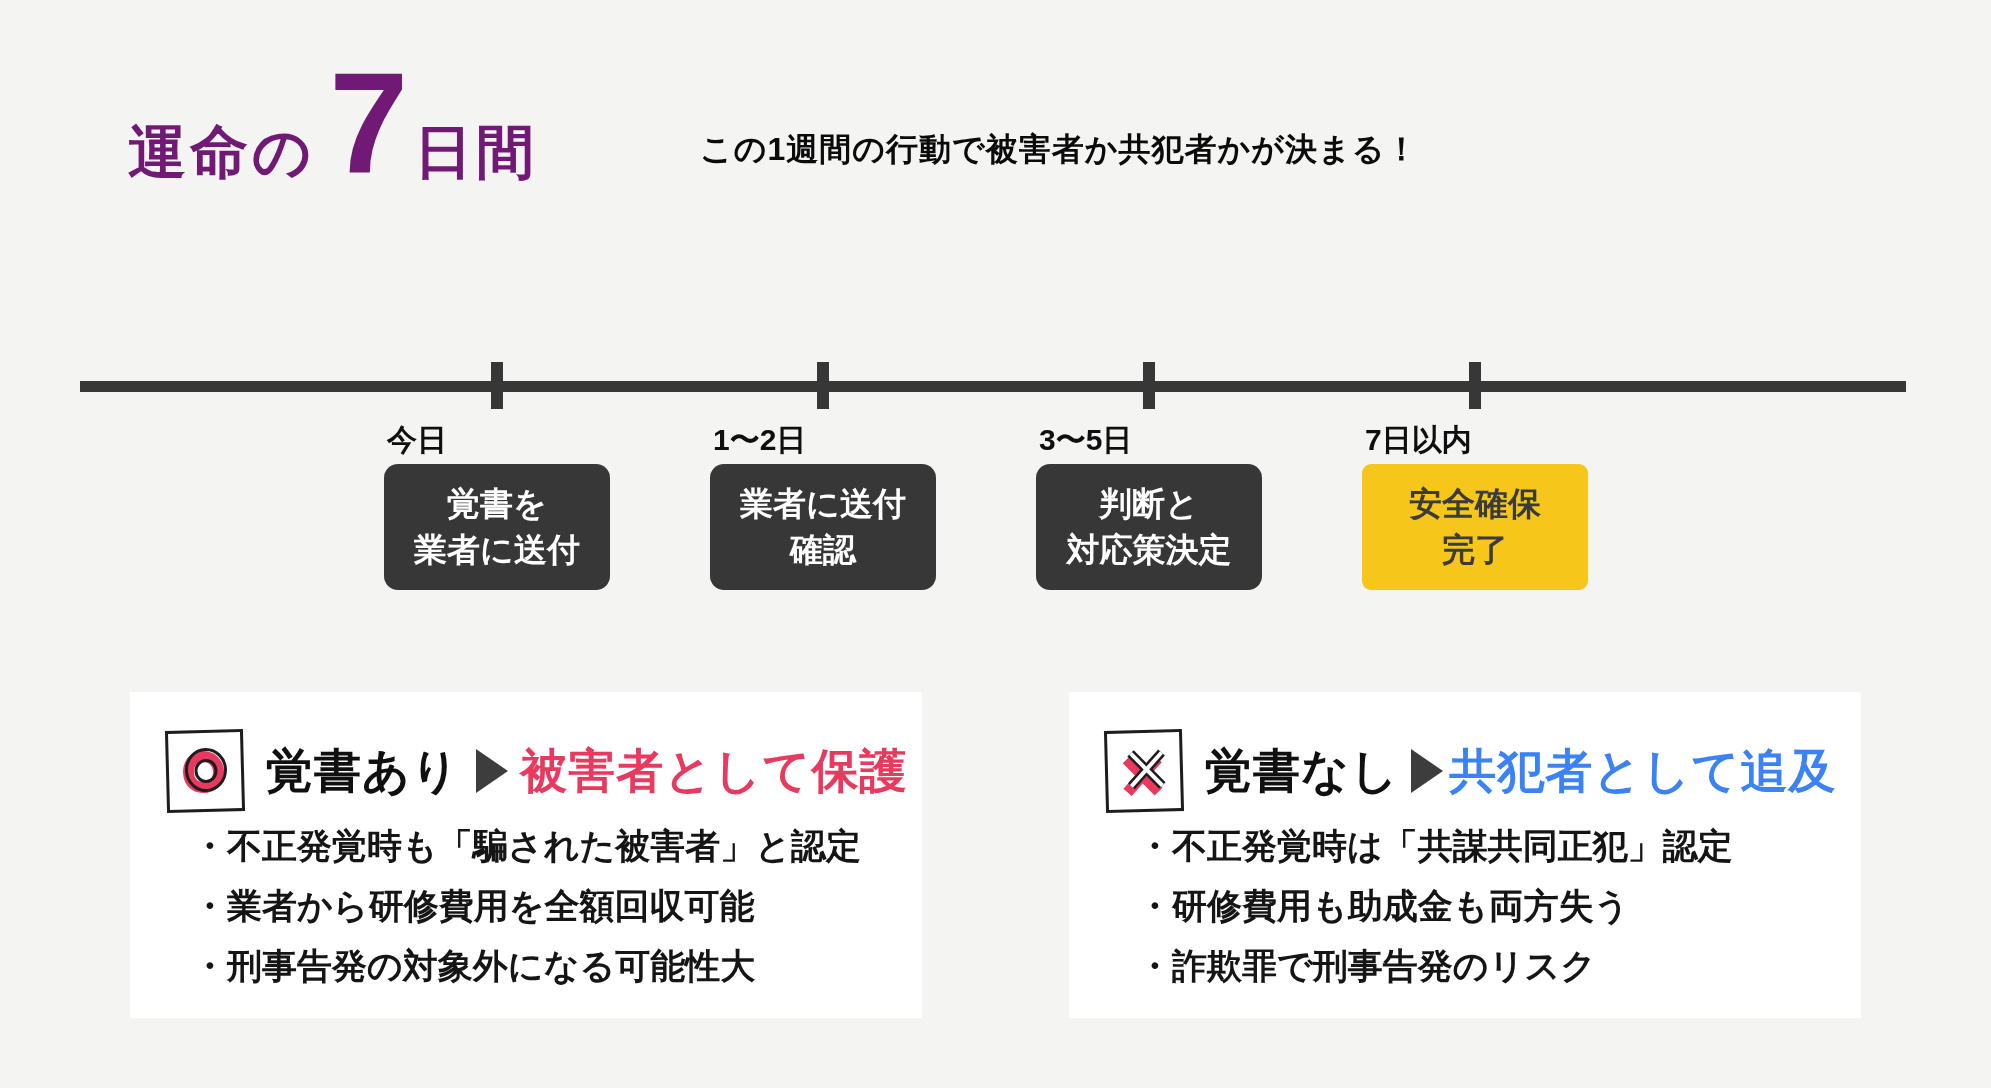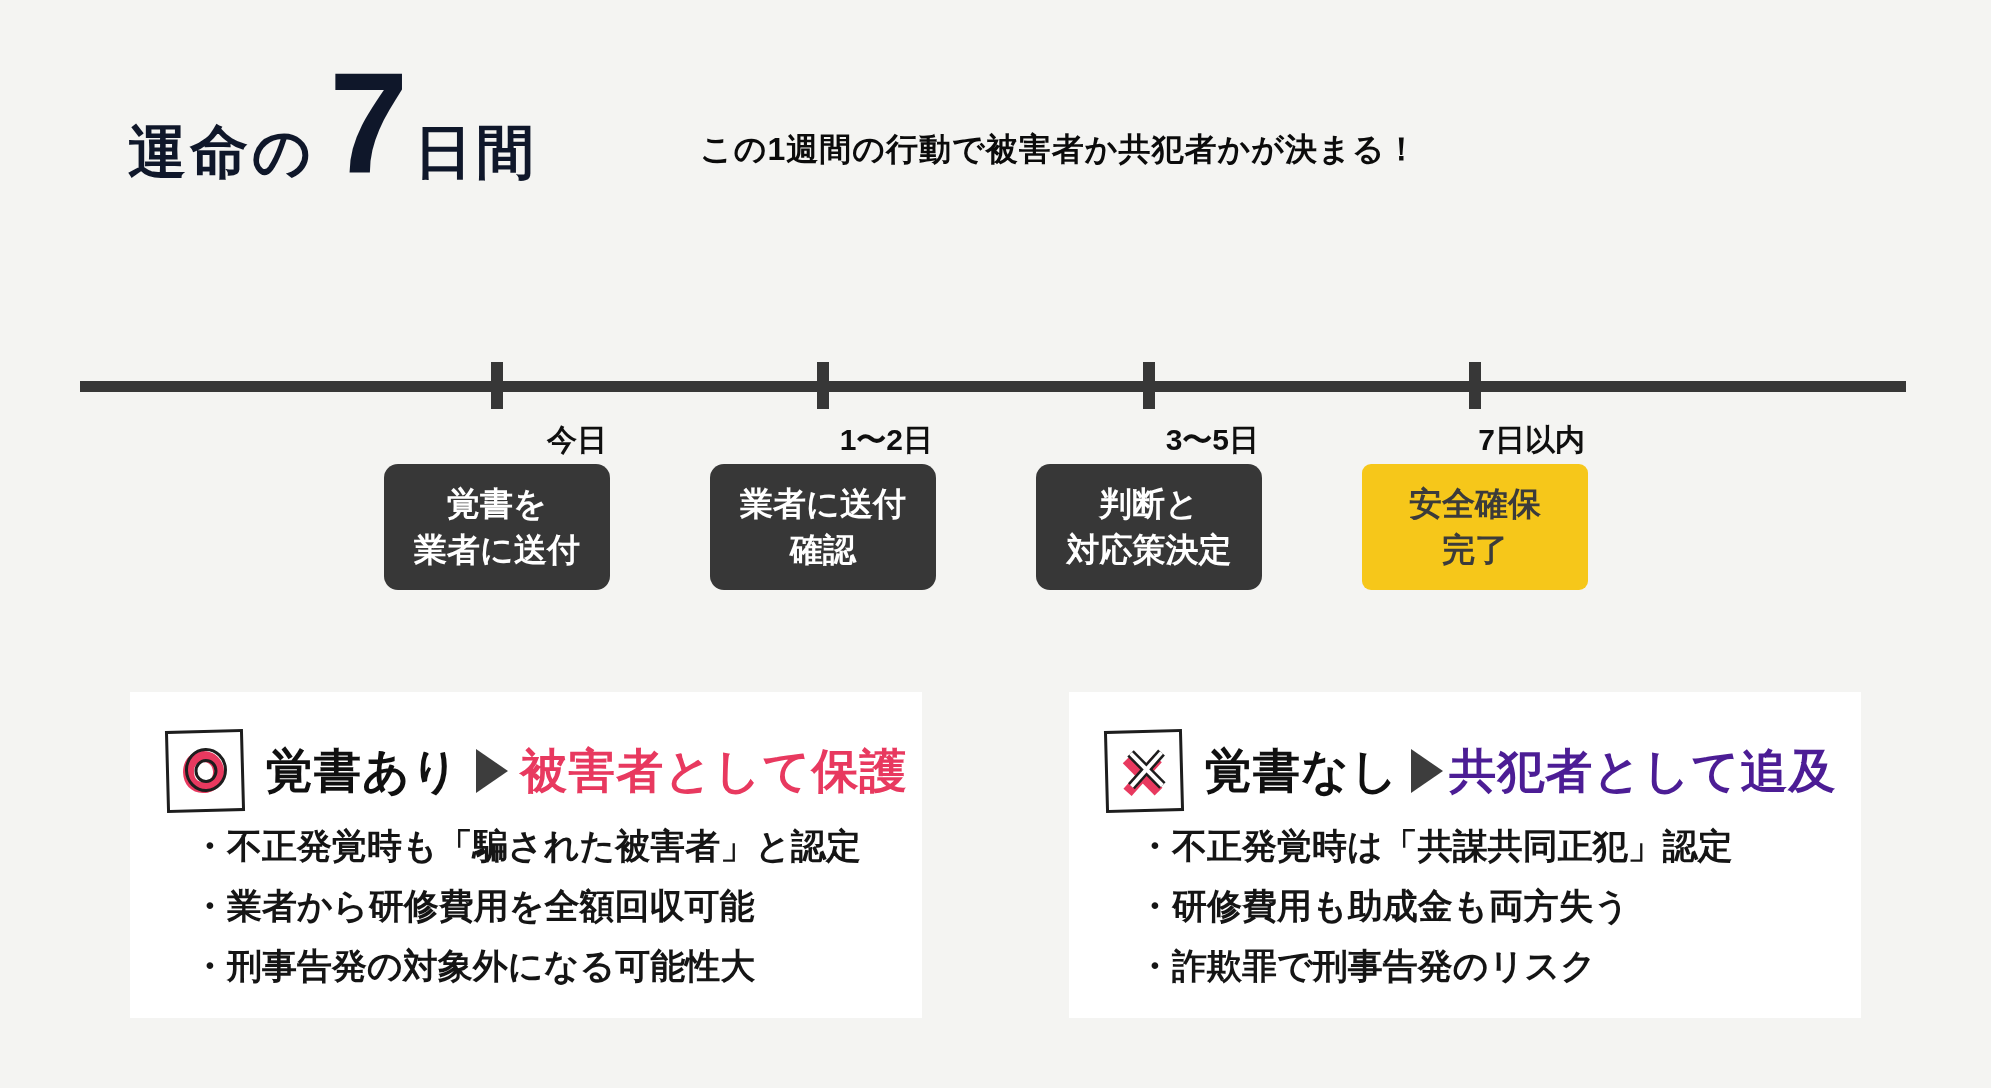--- a/index.html
+++ b/index.html
@@ -1,45 +1,45 @@
 <!DOCTYPE html>
 <html><head>
 <meta charset="utf-8">
 <style>
   html,body{margin:0;padding:0;}
   body{font-family:"Liberation Sans","DejaVu Sans",sans-serif;background:#e9e9e7;}
   .canvas{position:relative;width:1991px;height:1088px;background:#f4f4f2;overflow:hidden;}
 
   
-  .title-group{position:absolute;left:128px;top:52px;display:flex;align-items:baseline;color:#0f172a;}
+  .title-group{position:absolute;left:128px;top:52px;display:flex;align-items:baseline;color:#701a75;}
   .title-prefix,.title-suffix{font-size:58px;font-weight:800;letter-spacing:4px;}
   .title-number{font-size:142px;font-weight:800;line-height:1;margin:0 6px 0 14px;letter-spacing:0;}
   .headline{position:absolute;left:700px;top:128px;width:1060px;font-size:32px;font-weight:900;color:#0b0b0b;letter-spacing:1px;white-space:nowrap;}
 
   
   .tl-line{position:absolute;left:80px;top:381px;width:1826px;height:11px;background:#373737;}
   .tl-tick{position:absolute;top:362px;width:12px;height:47px;background:#373737;}
-  .tl-label{position:absolute;top:420px;width:220px;text-align:right;font-size:30px;font-weight:800;color:#0f0f0f;}
+  .tl-label{position:absolute;top:420px;width:220px;text-align:left;font-size:30px;font-weight:800;color:#0f0f0f;}
   .step-box{position:absolute;top:464px;width:226px;height:126px;border-radius:14px;background:#373737;color:#ffffff;
             display:flex;flex-direction:column;align-items:center;justify-content:center;line-height:46px;
             font-size:33px;font-weight:600;text-align:center;}
   .step-box.highlight{background:#f6c71a;color:#3b3b3b;font-weight:700;border-radius:9px;}
 
   
   .card{position:absolute;top:692px;width:792px;height:326px;background:#ffffff;}
   .card-left{left:130px;}
   .card-right{left:1069px;}
   .card-header{position:absolute;left:36px;top:38px;display:flex;align-items:center;}
   .stamp-box{width:72px;height:76px;background:#ffffff;border:3px solid #1d1d1d;transform:rotate(-1.5deg);
              display:flex;align-items:center;justify-content:center;flex:0 0 auto;}
   .hdr-black{font-size:47px;font-weight:900;color:#101010;margin-left:22px;white-space:nowrap;letter-spacing:1px;}
   .triangle{width:0;height:0;border-left:32px solid #3d3d3d;border-top:22px solid transparent;border-bottom:22px solid transparent;margin:0 12px 0 16px;}
   .hdr-accent{font-size:47px;font-weight:900;white-space:nowrap;letter-spacing:1px;}
   .accent-red{color:#e8395f;}
-  .accent-purple{color:#4c1d95;}
+  .accent-purple{color:#3b82f6;}
   .bullets{position:absolute;left:62px;top:124px;font-size:35px;font-weight:700;color:#151515;line-height:60px;white-space:nowrap;}
   .card-right .bullets{left:68px;}
 </style>
 </head>
 <body>
 
 <div class="canvas">
 
   <div class="title-group">
     <span class="title-prefix">運命の</span>

